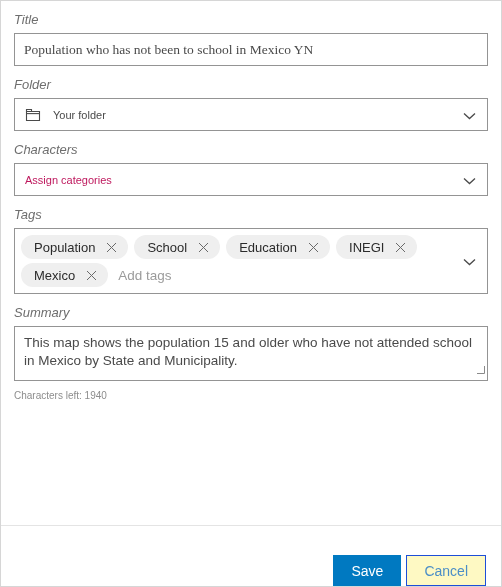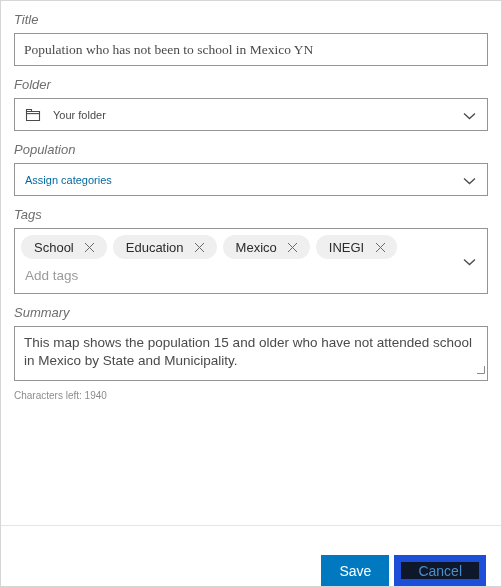--- a/index.html
+++ b/index.html
@@ -89,21 +89,21 @@
     display: flex;
     align-items: center;
     cursor: pointer;
   }
   .select-value {
     font-size: 11px;
     color: #4a4a4a;
     padding-left: 10px;
     white-space: nowrap;
   }
-  .select-value.placeholder { color: #0369a1; }
+  .select-value.placeholder { color: #be185d; }
   .select-box .folder-icon {
     margin-left: 10px;
     margin-right: 2px;
     display: flex;
     align-items: center;
   }
   .chev {
     position: absolute;
     right: 11px;
     top: 50%;
@@ -206,22 +206,22 @@
     border-radius: 0;
     cursor: pointer;
     line-height: 1;
   }
   .btn-primary {
     background: #0079c1;
     border: 1px solid #0079c1;
     color: #ffffff;
   }
   .btn-secondary {
-    background: #0f172a;
-    border: 7px solid #1d4ed8;
+    background: #fef9c3;
+    border: 1px solid #1d4ed8;
     color: #4b8ec7;
   }
 </style>
 </head>
 <body>
 
 <div class="dialog">
 
 
   <div class="dlg-body">
@@ -244,35 +244,44 @@
         <span class="select-value">Your folder</span>
         <span class="chev">
           <svg width="13" height="8" viewBox="0 0 13 8" aria-hidden="true">
             <polyline points="1,1.5 6.5,6.5 12,1.5" fill="none" stroke="#4a4a4a" stroke-width="1.3"></polyline>
           </svg>
         </span>
       </div>
     </div>
 
     <div class="field">
-      <label class="field-label">Population</label>
+      <label class="field-label">Characters</label>
       <div class="select-box">
         <span class="select-value placeholder">Assign categories</span>
         <span class="chev">
           <svg width="13" height="8" viewBox="0 0 13 8" aria-hidden="true">
             <polyline points="1,1.5 6.5,6.5 12,1.5" fill="none" stroke="#4a4a4a" stroke-width="1.3"></polyline>
           </svg>
         </span>
       </div>
     </div>
 
     <div class="field">
       <label class="field-label">Tags</label>
       <div class="tags-box">
 
+        <span class="tag-pill">
+          <span class="tag-label">Population</span>
+          <span class="tag-remove">
+            <svg width="11" height="11" viewBox="0 0 11 11" aria-hidden="true">
+              <line x1="1" y1="1" x2="10" y2="10" stroke="#6a6a6a" stroke-width="1"></line>
+              <line x1="10" y1="1" x2="1" y2="10" stroke="#6a6a6a" stroke-width="1"></line>
+            </svg>
+          </span>
+        </span>
 
         <span class="tag-pill">
           <span class="tag-label">School</span>
           <span class="tag-remove">
             <svg width="11" height="11" viewBox="0 0 11 11" aria-hidden="true">
               <line x1="1" y1="1" x2="10" y2="10" stroke="#6a6a6a" stroke-width="1"></line>
               <line x1="10" y1="1" x2="1" y2="10" stroke="#6a6a6a" stroke-width="1"></line>
             </svg>
           </span>
         </span>
@@ -281,31 +290,31 @@
           <span class="tag-label">Education</span>
           <span class="tag-remove">
             <svg width="11" height="11" viewBox="0 0 11 11" aria-hidden="true">
               <line x1="1" y1="1" x2="10" y2="10" stroke="#6a6a6a" stroke-width="1"></line>
               <line x1="10" y1="1" x2="1" y2="10" stroke="#6a6a6a" stroke-width="1"></line>
             </svg>
           </span>
         </span>
 
         <span class="tag-pill">
+          <span class="tag-label">INEGI</span>
+          <span class="tag-remove">
+            <svg width="11" height="11" viewBox="0 0 11 11" aria-hidden="true">
+              <line x1="1" y1="1" x2="10" y2="10" stroke="#6a6a6a" stroke-width="1"></line>
+              <line x1="10" y1="1" x2="1" y2="10" stroke="#6a6a6a" stroke-width="1"></line>
+            </svg>
+          </span>
+        </span>
+
+        <span class="tag-pill">
           <span class="tag-label">Mexico</span>
-          <span class="tag-remove">
-            <svg width="11" height="11" viewBox="0 0 11 11" aria-hidden="true">
-              <line x1="1" y1="1" x2="10" y2="10" stroke="#6a6a6a" stroke-width="1"></line>
-              <line x1="10" y1="1" x2="1" y2="10" stroke="#6a6a6a" stroke-width="1"></line>
-            </svg>
-          </span>
-        </span>
-
-        <span class="tag-pill">
-          <span class="tag-label">INEGI</span>
           <span class="tag-remove">
             <svg width="11" height="11" viewBox="0 0 11 11" aria-hidden="true">
               <line x1="1" y1="1" x2="10" y2="10" stroke="#6a6a6a" stroke-width="1"></line>
               <line x1="10" y1="1" x2="1" y2="10" stroke="#6a6a6a" stroke-width="1"></line>
             </svg>
           </span>
         </span>
 
         <input class="tag-input" type="text" placeholder="Add tags" style="">
 

